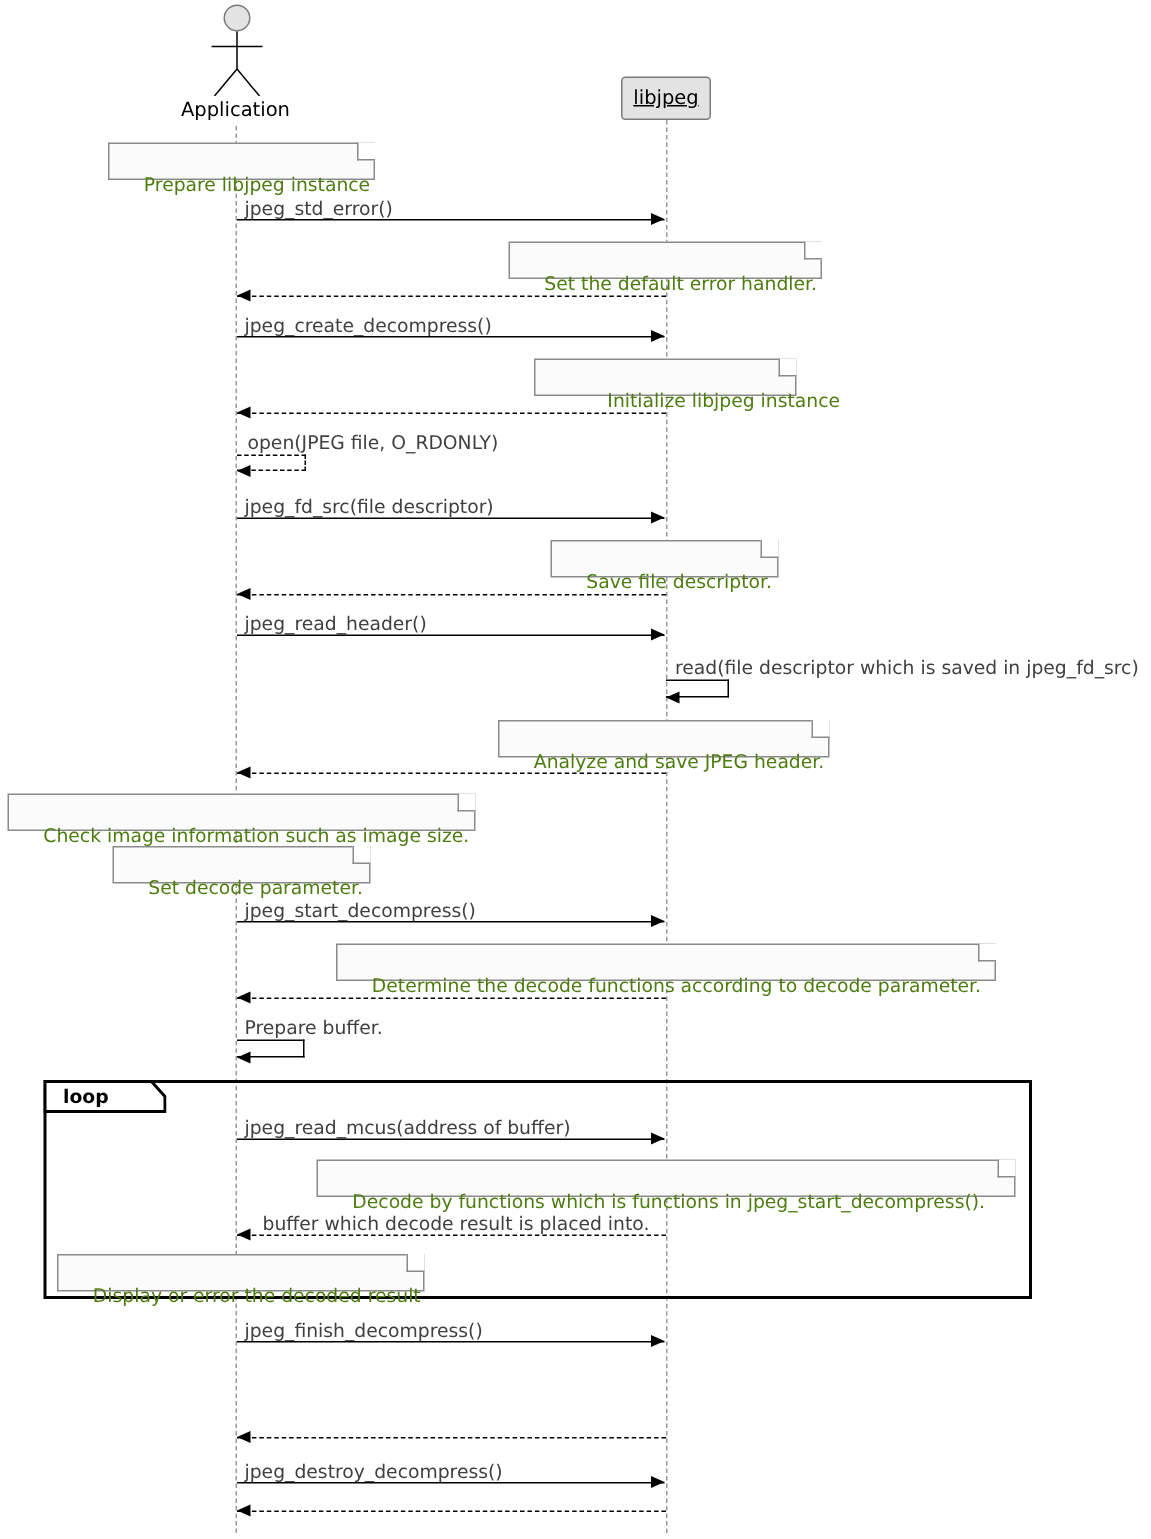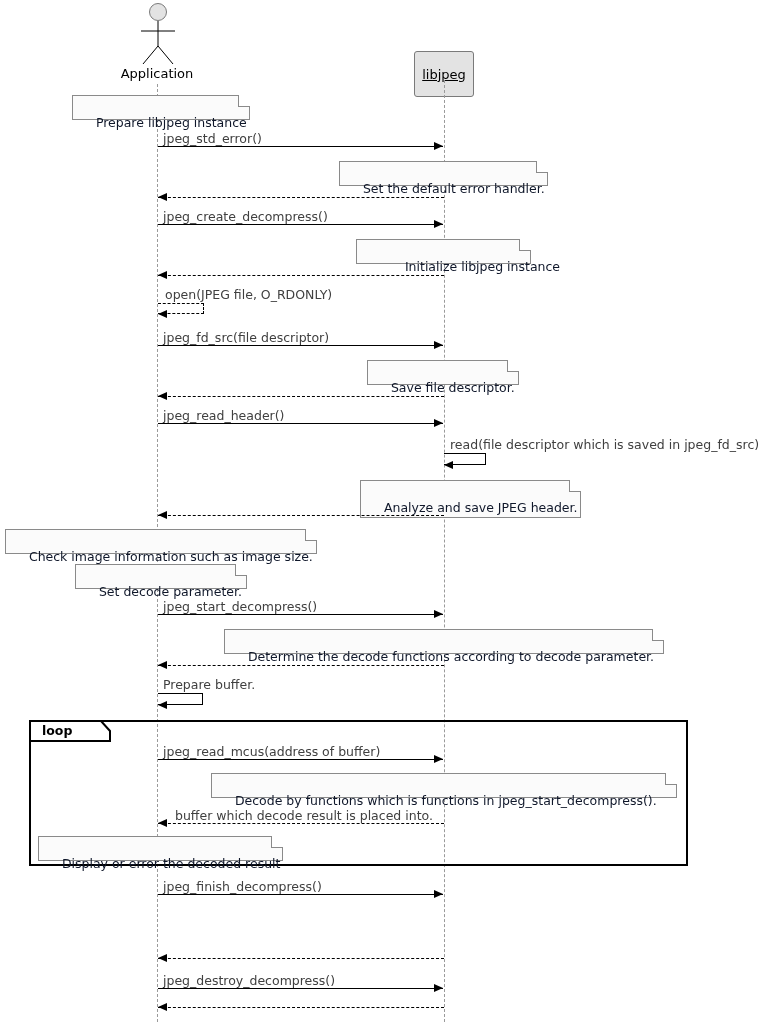--- a/index.html
+++ b/index.html
@@ -83,21 +83,21 @@
     border-right:1px dashed #000;
     border-bottom:1px dashed #000;
   }
   
   .note{
     position:absolute;
     background:#fbfbfb;
     border:1px solid #8a8a8a;
     box-sizing:border-box;
     font-size:12.5px;
-    color:#0f172a;
+    color:#4d7c0f;
     padding:4px 16px 4px 7px;
     line-height:15px;
     white-space:pre;
   }
   .note .fold{
     position:absolute;
     top:-1px;right:-1px;
     width:11px;height:11px;
     background:#ffffff;
     border-left:1px solid #8a8a8a;
@@ -139,21 +139,21 @@
       <circle cx="26" cy="10" r="8.5" fill="#e3e3e3" stroke="#7a7a7a" stroke-width="1"></circle>
       <line x1="26" y1="19" x2="26" y2="44" stroke="#000" stroke-width="1"></line>
       <line x1="9" y1="29" x2="43" y2="29" stroke="#000" stroke-width="1"></line>
       <line x1="26" y1="44" x2="11" y2="62" stroke="#000" stroke-width="1"></line>
       <line x1="26" y1="44" x2="41" y2="62" stroke="#000" stroke-width="1"></line>
     </svg>
   </div>
   <div class="actor-label" style="left:97px;top:66px;width:120px;">Application</div>
   <div class="lifeline" style="left:157px;top:84px;height:938px;"></div>
 
-  <div class="participant-box" style="left:414px;top:51px;width:60px;height:46px;text-decoration:underline;">libjpeg</div>
+  <div class="participant-box" style="left:414px;top:51px;width:60px;height:29px;text-decoration:underline;">libjpeg</div>
   <div class="lifeline" style="left:444px;top:80px;height:942px;"></div>
 
   <div class="note" style="left:72px;top:95px;width:178px;height:25px;">
     <span>Prepare libjpeg instance</span>
     <span class="fold"></span>
   </div>
 
   <div class="msg-label" style="left:163px;top:131px;">jpeg_std_error()</div>
   <div class="msg-line" style="left:158px;top:146px;width:285px;"></div>
   <div class="arrow-head right" style="left:434px;top:142px;"></div>
@@ -195,21 +195,21 @@
   <div class="arrow-head left" style="left:158px;top:392px;"></div>
 
   <div class="msg-label" style="left:163px;top:408px;">jpeg_read_header()</div>
   <div class="msg-line" style="left:158px;top:423px;width:285px;"></div>
   <div class="arrow-head right" style="left:434px;top:419px;"></div>
 
   <div class="msg-label" style="left:450px;top:437px;">read(file descriptor which is saved in jpeg_fd_src)</div>
   <div class="self-loop" style="left:444px;top:453px;width:42px;height:12px;"></div>
   <div class="arrow-head left" style="left:444px;top:461px;"></div>
 
-  <div class="note" style="left:332px;top:480px;width:221px;height:38px;margin-left:28px;">
+  <div class="note" style="left:332px;top:480px;width:221px;height:25px;">
     <span>Analyze and save JPEG header.</span>
     <span class="fold"></span>
   </div>
 
   <div class="msg-line ret" style="left:158px;top:515px;width:286px;"></div>
   <div class="arrow-head left" style="left:158px;top:511px;"></div>
 
   <div class="note" style="left:5px;top:529px;width:312px;height:25px;">
     <span>Check image information such as image size.</span>
     <span class="fold"></span>

